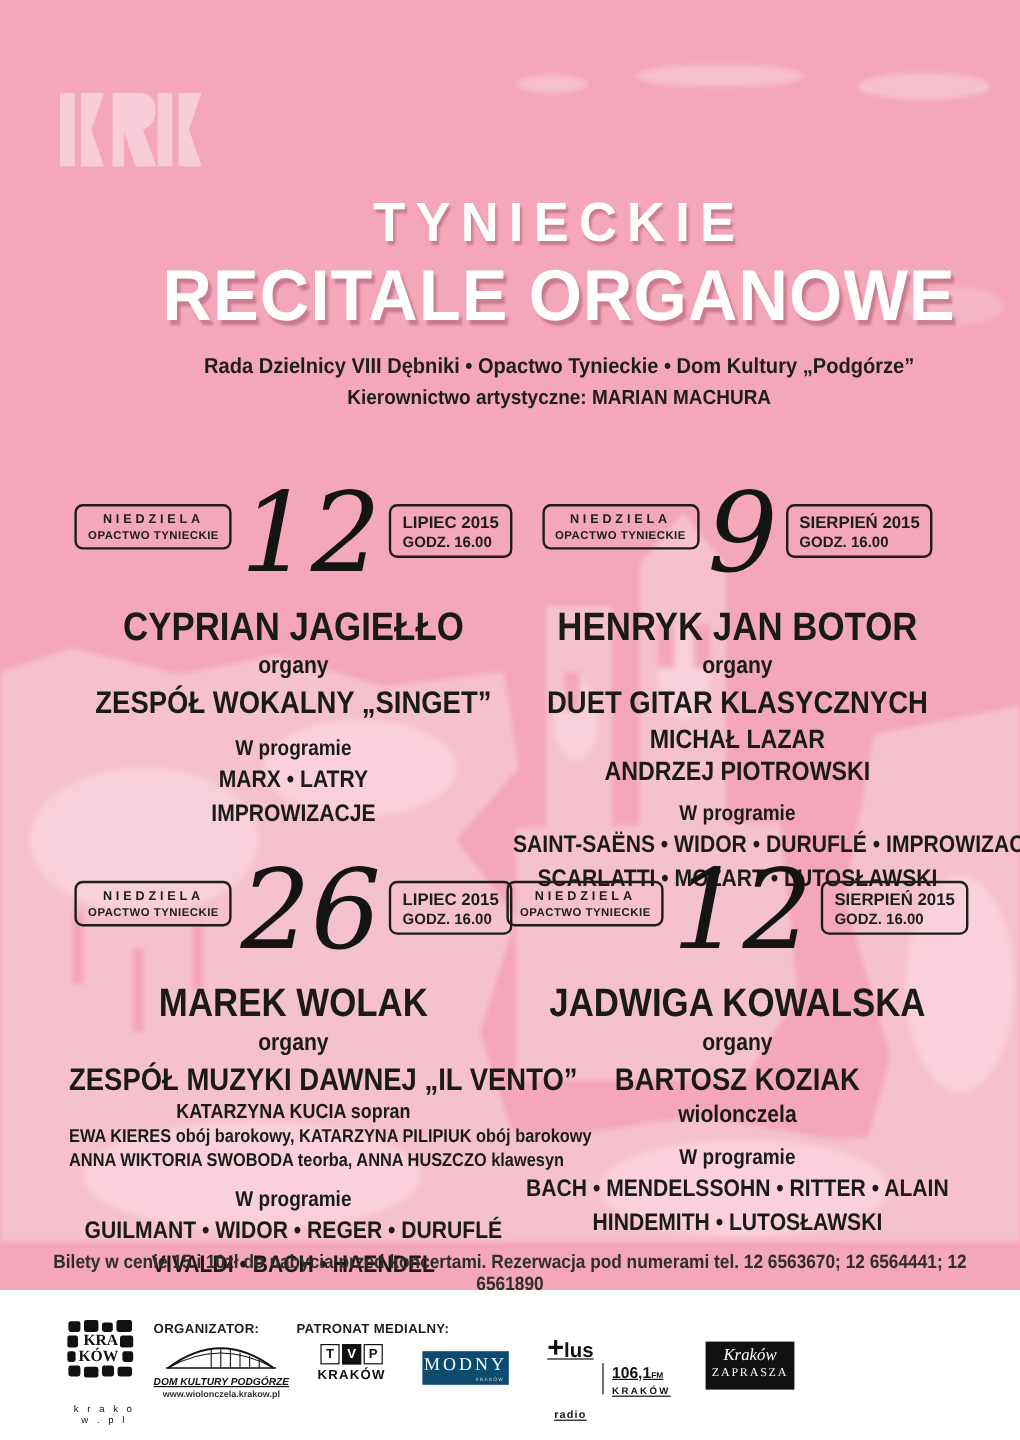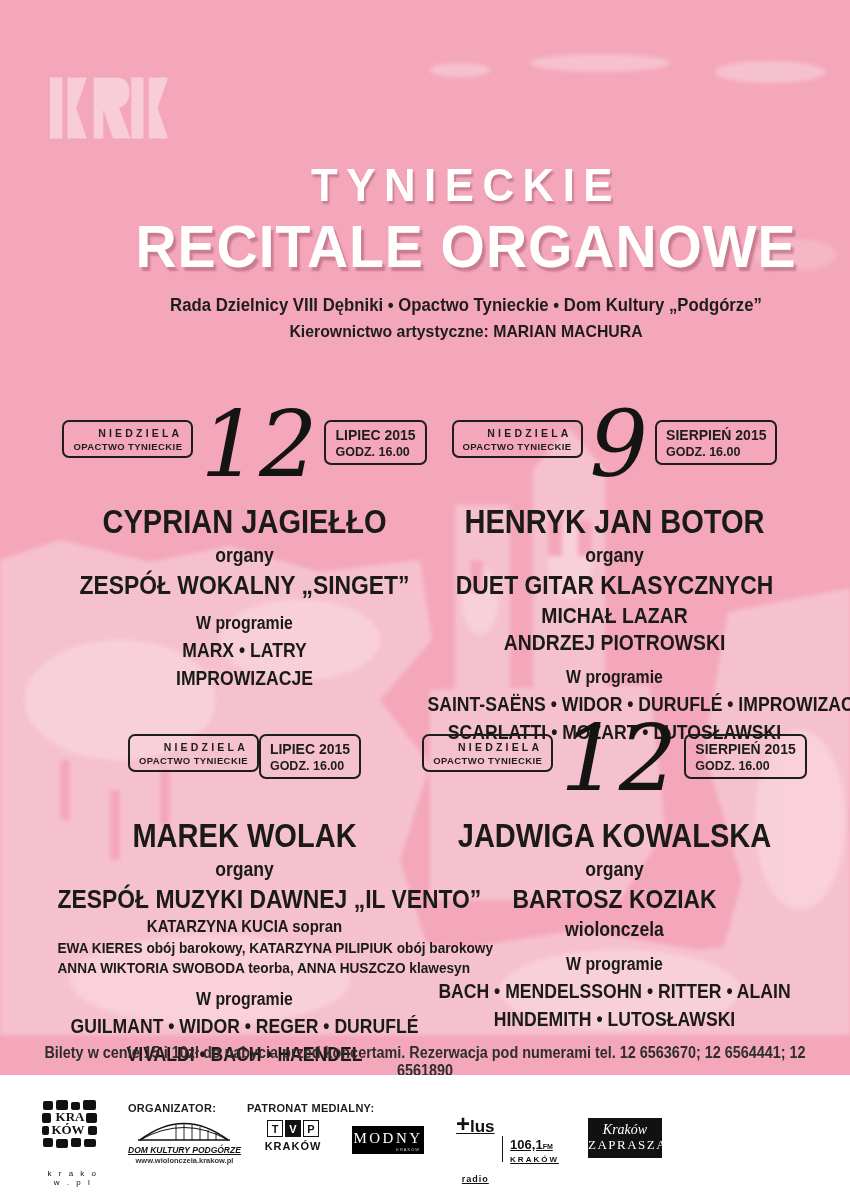--- a/index.html
+++ b/index.html
@@ -20,21 +20,21 @@
       text-shadow:3px 4px 2px rgba(150,70,95,.45);transform:scaleX(.95);margin-top:2px;}
   .rok{font-size:26px;line-height:30px;font-weight:700;letter-spacing:6px;margin-top:8px;}
   .orgline{font-size:18px;line-height:22px;font-weight:700;margin-top:12px;transform:scaleX(.93);}
   .dirline{font-size:17px;line-height:21px;font-weight:700;margin-top:5px;transform:scaleX(.93);}
   
   .concert{position:absolute;width:425px;text-align:center;}
   .c0{left:32px;top:406px;} .c1{left:402px;top:406px;}
   .c2{left:32px;top:720px;} .c3{left:402px;top:720px;}
   .date-row{display:flex;justify-content:center;align-items:flex-start;height:78px;margin-bottom:18px;}
   .date-box{border:2px solid #1d1d1b;border-radius:7px;margin-top:14px;background:transparent;}
-  .date-box.left{padding:5px 9px 4px;text-align:right;}
+  .date-box.left{padding:5px 9px 4px;text-align:center;}
   .date-box.right{padding:5px 9px 4px;text-align:left;}
   .dr-day{font-size:10.5px;font-weight:700;letter-spacing:3.2px;white-space:nowrap;}
   .dr-venue{font-size:9.5px;font-weight:700;letter-spacing:.4px;white-space:nowrap;margin-top:2px;}
   .dr-month{font-size:14px;font-weight:700;white-space:nowrap;}
   .dr-time{font-size:12.5px;font-weight:700;white-space:nowrap;margin-top:2px;}
   .date-num{font-family:"DejaVu Serif",serif;font-style:italic;font-size:92px;line-height:78px;
             color:#141414;padding:0 7px;font-weight:500;}
   .line{font-weight:700;color:#1a1a18;transform:scaleX(.88);transform-origin:50% 50%;white-space:nowrap;}
   .artist{font-size:33px;line-height:40px;}
   .role{font-size:20px;line-height:27px;}
@@ -52,34 +52,34 @@
   .footer .abs{position:absolute;}
   .flabel{font-size:11px;font-weight:700;color:#1d1d1b;letter-spacing:.3px;}
   .kr-url{font-size:8px;letter-spacing:2.5px;color:#111;margin-top:3px;text-align:center;}
   .dk-name{font-size:8.5px;font-weight:700;font-style:italic;color:#111;white-space:nowrap;text-decoration:underline;}
   .dk-url{font-size:7.5px;font-weight:700;color:#333;white-space:nowrap;margin-top:1px;}
   .tvp-row{display:flex;gap:2px;justify-content:center;}
   .tvp-box{width:14px;height:15px;border:1.6px solid #111;font-size:11px;font-weight:700;
            display:flex;align-items:center;justify-content:center;background:#fff;color:#111;}
   .tvp-box.inv{background:#111;color:#fff;}
   .tvp-city{font-size:11px;font-weight:700;letter-spacing:1px;margin-top:3px;text-align:center;color:#111;}
-  .modny{width:72px;height:28px;background:#000000;color:#fff;text-align:center;position:relative;}
+  .modny{width:72px;height:28px;background:#0c4a6e;color:#fff;text-align:center;position:relative;}
   .modny .m1{font-family:"Liberation Serif",serif;font-size:15px;letter-spacing:2.5px;line-height:24px;}
   .modny .m2{position:absolute;right:4px;bottom:2px;font-size:4px;letter-spacing:1px;color:#cfcfcf;}
   .plus{display:flex;align-items:center;gap:7px;color:#111;}
   .plus .pmark{font-size:24px;font-weight:800;line-height:20px;}
   .plus .pword{font-size:17px;font-weight:800;line-height:14px;}
   .plus .pradio{font-size:9px;font-weight:600;letter-spacing:1px;margin-top:38px;}
   .plus .pbar{width:1.5px;height:26px;background:#111;}
   .plus .pfreq{font-size:13px;font-weight:800;line-height:13px;}
   .plus .pfm{font-size:7px;font-weight:700;}
   .plus .pcity{font-size:8px;font-weight:700;letter-spacing:2px;margin-top:2px;}
   .zaprasza{width:74px;height:40px;background:#111;color:#fff;text-align:center;padding-top:4px;box-sizing:border-box;}
   .zaprasza .z1{font-family:"Liberation Serif",serif;font-style:italic;font-size:14px;line-height:16px;}
-  .zaprasza .z2{font-family:"Liberation Serif",serif;font-size:13px;letter-spacing:1.5px;line-height:13px;}
+  .zaprasza .z2{font-family:"Liberation Serif",serif;font-size:10px;letter-spacing:1.5px;line-height:13px;}
 </style>
 </head>
 <body>
 
 <div class="poster">
 
   <svg class="bg-photo" viewBox="0 0 850 1200" aria-hidden="true">
     <g fill="#f6c4d2" opacity="0.9">
       <ellipse cx="600" cy="63" rx="70" ry="9"></ellipse>
       <ellipse cx="770" cy="72" rx="55" ry="11"></ellipse>
@@ -173,20 +173,21 @@
       <div class="line proglabel">W programie</div>
       <div class="line program">SAINT-SAËNS • WIDOR • DURUFLÉ • IMPROWIZACJE</div>
       <div class="line program">SCARLATTI • MOZART • LUTOSŁAWSKI</div>
     </div>
   <div class="concert c2">
       <div class="date-row">
         <div class="date-box left">
           <div class="dr-day">NIEDZIELA</div>
           <div class="dr-venue">OPACTWO TYNIECKIE</div>
         </div>
+        <div class="date-num">26</div>
         <div class="date-box right">
           <div class="dr-month">LIPIEC 2015</div>
           <div class="dr-time">GODZ. 16.00</div>
         </div>
       </div>
       <div class="line artist">MAREK WOLAK</div>
       <div class="line role">organy</div>
       <div class="line ensemble">ZESPÓŁ MUZYKI DAWNEJ „IL VENTO”</div>
       <div class="line smalllg">KATARZYNA KUCIA sopran</div>
       <div class="line small">EWA KIERES obój barokowy, KATARZYNA PILIPIUK obój barokowy</div>
@@ -213,21 +214,21 @@
       <div class="line role">wiolonczela</div>
       <div class="line proglabel">W programie</div>
       <div class="line program">BACH •  MENDELSSOHN  •  RITTER  •  ALAIN</div>
       <div class="line program">HINDEMITH  •  LUTOSŁAWSKI</div>
     </div>
 
   <div class="layer tickets">Bilety w cenie 15 i 10zł do nabycia przed koncertami.  Rezerwacja pod numerami tel. 12 6563670; 12 6564441; 12 6561890</div>
 
   <div class="footer">
 
-    <div class="abs" style="left:42px;top:25px;width:62px;">
+    <div class="abs" style="left:56px;top:25px;width:62px;">
       <svg width="56" height="62" viewBox="0 0 56 62">
         <g fill="#111">
           <rect x="1" y="1" width="10" height="9" rx="2"></rect>
             <rect x="14" y="0" width="12" height="10" rx="2"></rect>
           <rect x="29" y="2" width="9" height="8" rx="2"></rect>
             <rect x="41" y="0" width="13" height="10" rx="2"></rect>
           <rect x="0" y="13" width="9" height="10" rx="2"></rect>
             <rect x="44" y="13" width="11" height="10" rx="2"></rect>
           <rect x="0" y="26" width="7" height="9" rx="2"></rect>
             <rect x="46" y="26" width="9" height="9" rx="2"></rect>

